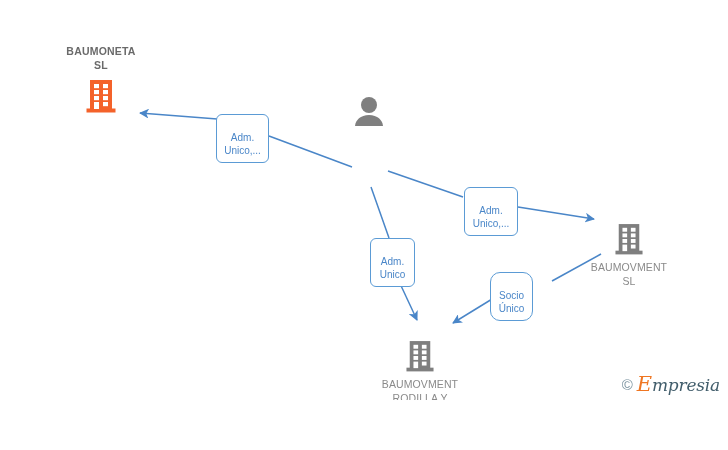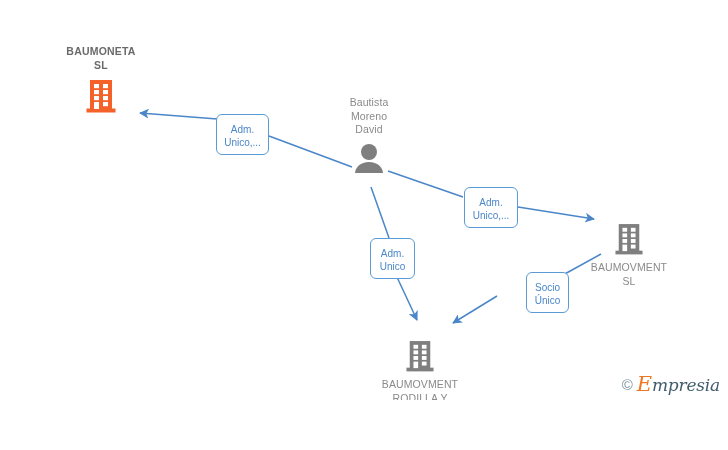--- a/index.html
+++ b/index.html
@@ -61,21 +61,21 @@
   .chip {
     position: absolute;
     box-sizing: border-box;
     background: #ffffff;
     border: 1.3px solid #5b9bd5;
     border-radius: 6px;
     color: #4a86c8;
     font-size: 10px;
     line-height: 13px;
     text-align: center;
-    padding: 8px 6px 5px;
+    padding: 16px 6px 5px;
     white-space: pre-line;
   }
 
   
   #watermark {
     position: absolute;
     right: 8px;
     bottom: 5px;
     display: flex;
     align-items: center;
@@ -148,23 +148,20 @@
         <rect x="17" y="12" width="5" height="4.2" fill="#ffffff"></rect>
         <rect x="8" y="18" width="5" height="4.2" fill="#ffffff"></rect>
         <rect x="17" y="18" width="5" height="4.2" fill="#ffffff"></rect>
         <rect x="8" y="24" width="5" height="7" fill="#ffffff"></rect>
         <rect x="17" y="24" width="5" height="4.2" fill="#ffffff"></rect>
       </svg>
     </span>
   </div>
 
   <div class="node label-top" style="left:369px; top:96px;">
-    <div class="node-label">Bautista
-Moreno
-David</div>
     <span class="icon-wrap">
       <svg width="34" height="30" viewBox="0 0 34 30">
         <circle cx="17" cy="9" r="8" fill="#7f7f7f"></circle>
         <path d="M17 19 C 8.5 19 3.5 24 3 30 L 31 30 C 30.5 24 25.5 19 17 19 z" fill="#7f7f7f"></path>
       </svg>
     </span>
   </div>
 
   <div class="node label-bottom" style="left:629px; top:222px;">
     <span class="icon-wrap">
@@ -207,21 +204,21 @@
 
   <div class="chip" style="left:216px; top:114px; width:53px;">Adm.
 Unico,...</div>
 
   <div class="chip" style="left:464px; top:187px; width:54px;">Adm.
 Unico,...</div>
 
   <div class="chip" style="left:370px; top:238px; width:45px;">Adm.
 Unico</div>
 
-  <div class="chip" style="left:526px; top:272px; width:43px;">Socio
+  <div class="chip" style="left:490px; top:272px; width:43px;border-radius:10px;">Socio
 Único</div>
 
   <div id="watermark">
     <span class="copy">©</span>
     <span class="brand"><span class="cap">E</span><span>mpresia</span></span>
   </div>
 
 </div>
 
 </body></html>

